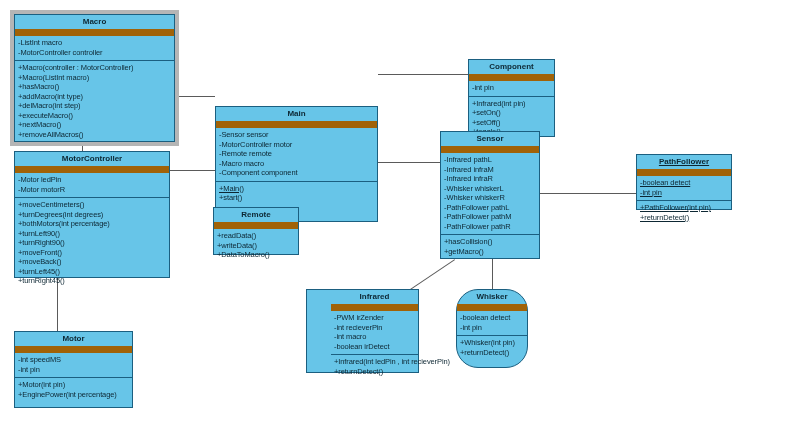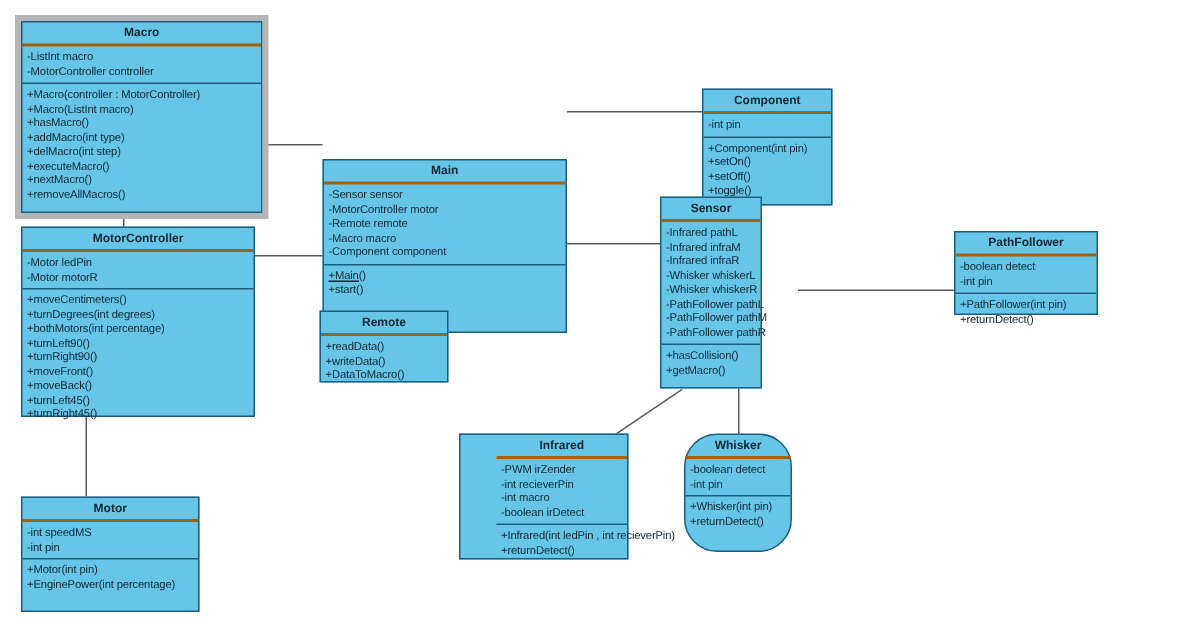--- a/index.html
+++ b/index.html
@@ -39,21 +39,21 @@
   .umlclass.selected {
     border: 1px solid #1b5f80;
     outline: 4px solid #b5b5b5;
     outline-offset: 0px;
   }
   .uml-name {
     text-align: center;
     font-size: 8px;
     font-weight: bold;
     padding: 2px 2px 3px 2px;
-    border-bottom: 2px solid #a16207;
+    border-bottom: 7px solid #a16207;
     line-height: 9px;
     white-space: nowrap;
   }
   .uml-section {
     padding: 2px 3px 3px 3px;
   }
   .uml-section.attrs {
     border-bottom: 1px solid #1b5f80;
   }
   .uml-row {
@@ -163,46 +163,46 @@
       <div class="uml-row">+DataToMacro()</div>
     </div>
   </div>
 
   <div class="umlclass" style="left:468px; top:48px; width:87px; height:78px;margin-top:11px;">
     <div class="uml-name">Component</div>
     <div class="uml-section attrs">
       <div class="uml-row">-int pin</div>
     </div>
     <div class="uml-section">
-      <div class="uml-row">+Component(int pin)</div>
+      <div class="uml-row">+Infrared(int pin)</div>
       <div class="uml-row">+setOn()</div>
       <div class="uml-row">+setOff()</div>
       <div class="uml-row">+toggle()</div>
     </div>
   </div>
 
-  <div class="umlclass" style="left:440px; top:131px; width:68px; height:128px;">
+  <div class="umlclass" style="left:440px; top:131px; width:100px; height:128px;">
     <div class="uml-name">Sensor</div>
     <div class="uml-section attrs">
       <div class="uml-row">-Infrared pathL</div>
       <div class="uml-row">-Infrared infraM</div>
       <div class="uml-row">-Infrared infraR</div>
       <div class="uml-row">-Whisker whiskerL</div>
       <div class="uml-row">-Whisker whiskerR</div>
       <div class="uml-row">-PathFollower pathL</div>
       <div class="uml-row">-PathFollower pathM</div>
       <div class="uml-row">-PathFollower pathR</div>
     </div>
     <div class="uml-section">
       <div class="uml-row">+hasCollision()</div>
       <div class="uml-row">+getMacro()</div>
     </div>
   </div>
 
-  <div class="umlclass" style="left:636px; top:154px; width:96px; height:56px;">
+  <div class="umlclass" style="left:636px; top:154px; width:96px; height:56px;text-decoration:underline;">
     <div class="uml-name">PathFollower</div>
     <div class="uml-section attrs">
       <div class="uml-row">-boolean detect</div>
       <div class="uml-row">-int pin</div>
     </div>
     <div class="uml-section">
       <div class="uml-row">+PathFollower(int pin)</div>
       <div class="uml-row">+returnDetect()</div>
     </div>
   </div>

